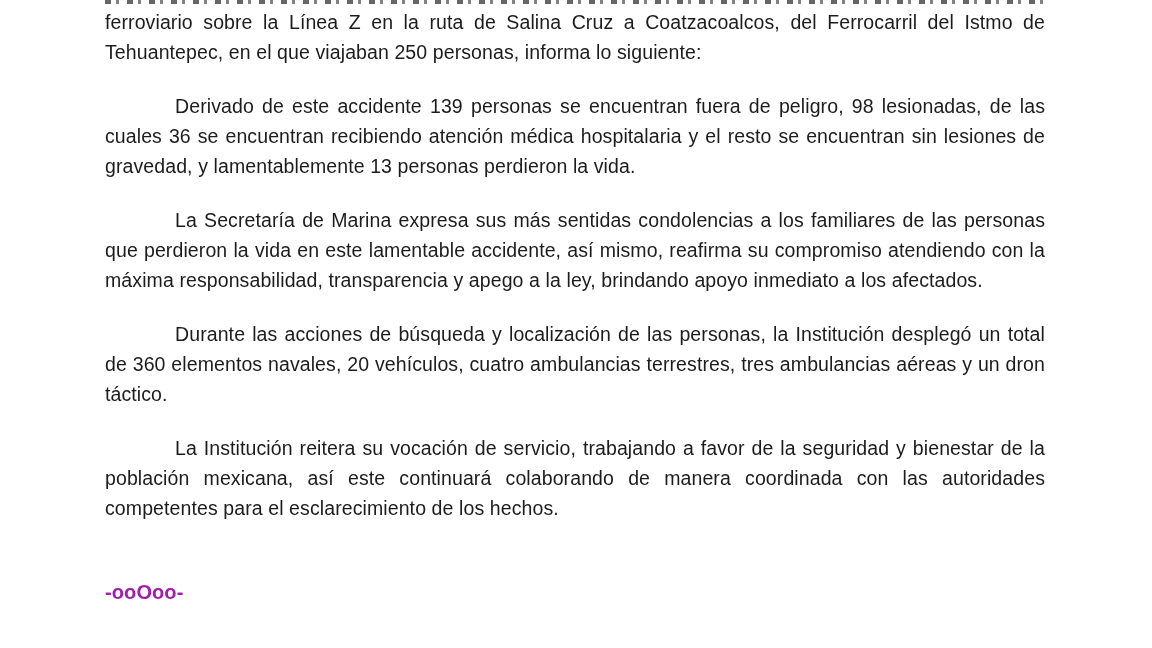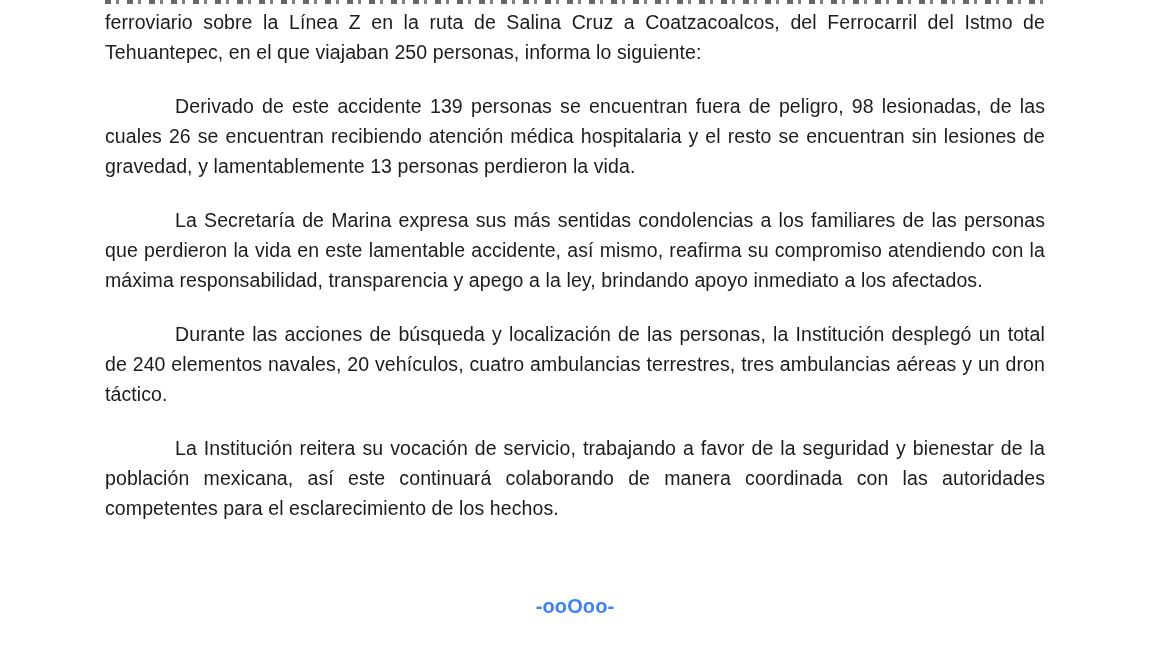--- a/index.html
+++ b/index.html
@@ -41,43 +41,42 @@
     letter-spacing: 0.1px;
   }
   .para {
     margin: 0 0 24px 0;
     text-indent: 70px;
   }
   .para.no-indent {
     text-indent: 0;
   }
   .closing {
-    margin: 68px 0 0 0;
-    text-align: center;
+    margin: 54px 0 0 0;
     text-indent: 0;
     font-weight: 700;
     font-size: 20px;
-    color: #3b82f6;
+    color: #a21caf;
   }
 </style>
 </head>
 <body>
 
 <div class="page">
 
   <div class="clip-strip"></div>
 
   <div class="content">
 
     <p class="para no-indent">ferroviario sobre la Línea Z en la ruta de Salina Cruz a Coatzacoalcos, del Ferrocarril del Istmo de Tehuantepec, en el que viajaban 250 personas, informa lo siguiente:</p>
 
-    <p class="para">Derivado de este accidente 139 personas se encuentran fuera de peligro, 98 lesionadas, de las cuales 26 se encuentran recibiendo atención médica hospitalaria y el resto se encuentran sin lesiones de gravedad, y lamentablemente 13 personas perdieron la vida.</p>
+    <p class="para">Derivado de este accidente 139 personas se encuentran fuera de peligro, 98 lesionadas, de las cuales 36 se encuentran recibiendo atención médica hospitalaria y el resto se encuentran sin lesiones de gravedad, y lamentablemente 13 personas perdieron la vida.</p>
 
     <p class="para">La Secretaría de Marina expresa sus más sentidas condolencias a los familiares de las personas que perdieron la vida en este lamentable accidente, así mismo, reafirma su compromiso atendiendo con la máxima responsabilidad, transparencia y apego a la ley, brindando apoyo inmediato a los afectados.</p>
 
-    <p class="para">Durante las acciones de búsqueda y localización de las personas, la Institución desplegó un total de 240 elementos navales, 20 vehículos, cuatro ambulancias terrestres, tres ambulancias aéreas y un dron táctico.</p>
+    <p class="para">Durante las acciones de búsqueda y localización de las personas, la Institución desplegó un total de 360 elementos navales, 20 vehículos, cuatro ambulancias terrestres, tres ambulancias aéreas y un dron táctico.</p>
 
     <p class="para">La Institución reitera su vocación de servicio, trabajando a favor de la seguridad y bienestar de la población mexicana, así este continuará colaborando de manera coordinada con las autoridades competentes para el esclarecimiento de los hechos.</p>
 
     <p class="closing">-ooOoo-</p>
 
   </div>
 </div>
 
 </body></html>

